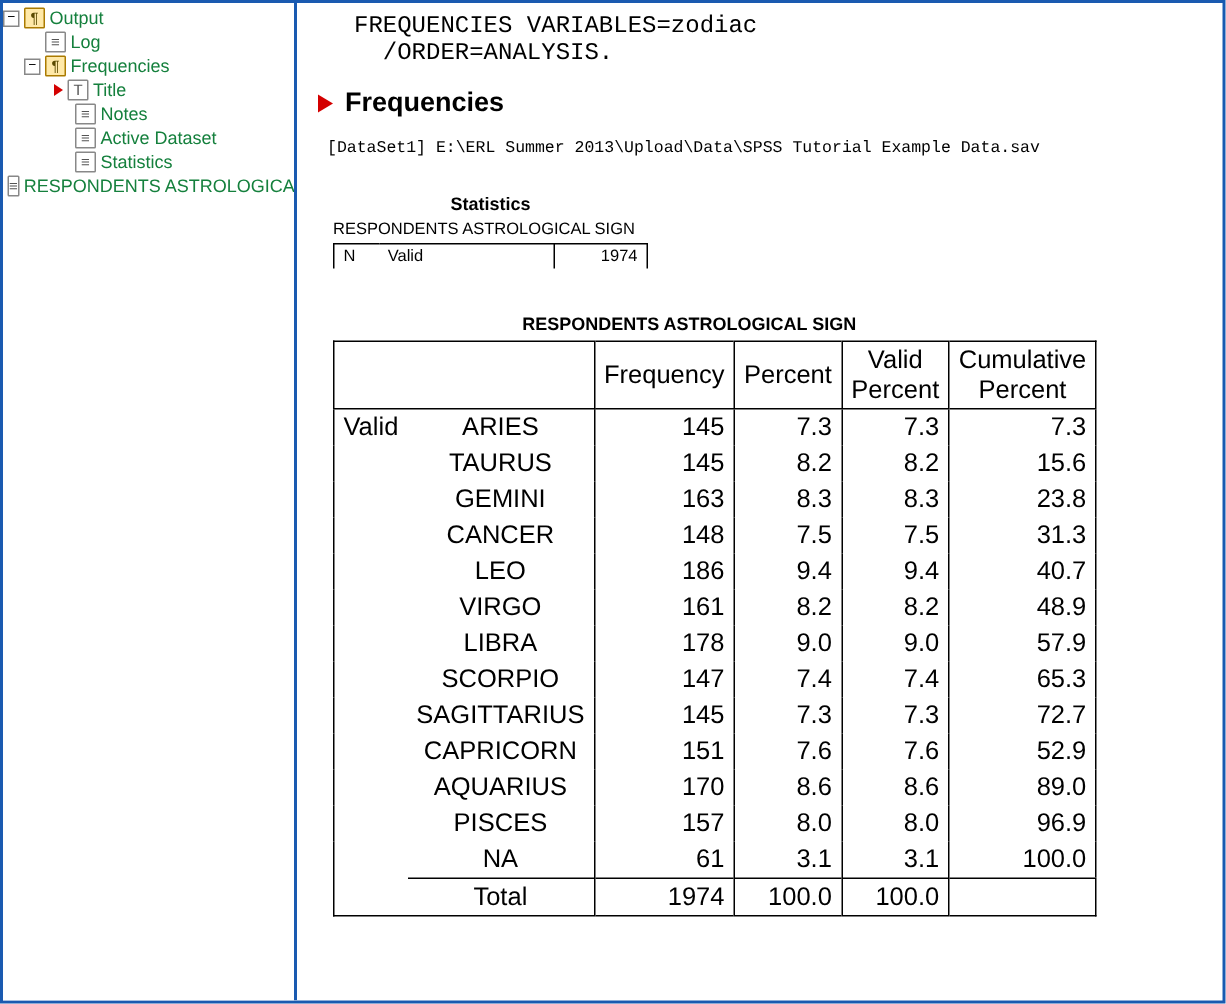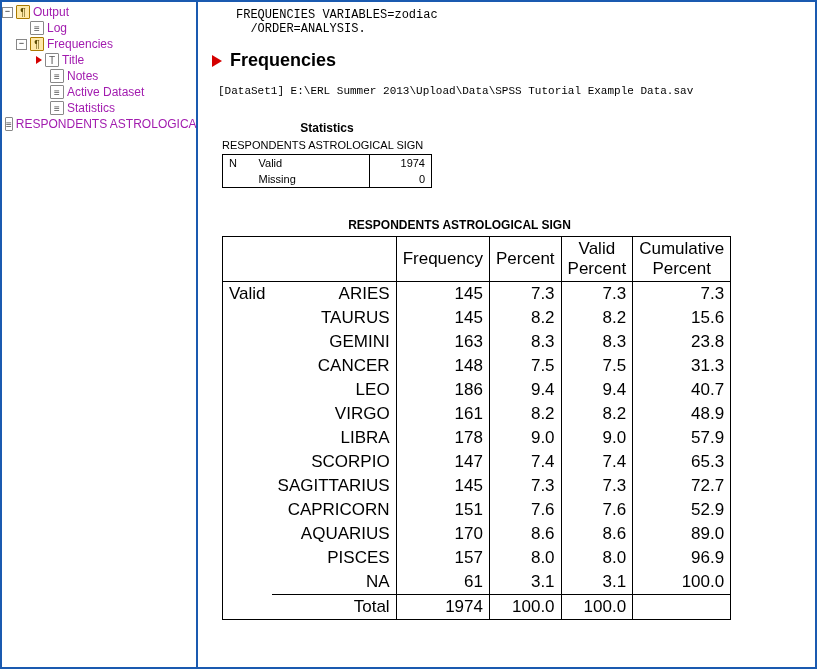--- a/index.html
+++ b/index.html
@@ -57,30 +57,30 @@
     margin-right: 3px;
     display: inline-flex;
     align-items: center; justify-content: center;
     font-size: 10px;
     border: 1px solid #aa7a00;
     background: #ffe9a8;
     color: #5a4a00;
     border-radius: 1px;
   }
   .ticon.page { background:#fff; border:1px solid #888; color:#555; }
-  .tlabel { color:#a21caf;text-align:center; }
+  .tlabel { color:#15803d;text-align:center; }
   .content {
     flex: 1;
     padding: 6px 10px 10px 14px;
     overflow: hidden;
     position: relative;
   }
   .syntax {
     font-family: "Courier New", monospace;
-    font-size: 12px;
+    font-size: 16px;
     white-space: pre;
     margin-bottom: 14px;
     margin-left: 24px;
   }
   .h1row { display:flex; align-items:center; margin-bottom:14px; }
   .h1row .arrow {
     width:0; height:0;
     border-top:6px solid transparent;
     border-bottom:6px solid transparent;
     border-left:10px solid #d40000;
@@ -103,21 +103,21 @@
   table.stats td.l { border-left:1px solid #000; }
   table.stats td.r { border-right:1px solid #000; text-align:right; }
   table.stats td.rb { border-right:1px solid #000; }
   .freq-block { margin-left: 10px; width: 475px; }
   .freq-title { font-weight:bold; text-align:center; font-size:12px; margin-bottom:4px; }
   table.freq { border-collapse:collapse; width:100%; font-size:17px; border:1px solid #000; }
   table.freq th, table.freq td { padding:2px 6px; }
   table.freq thead th { border-bottom:1px solid #000; font-weight:normal; text-align:center; vertical-align:middle; }
   table.freq thead th + th { border-left:1px solid #000; }
   table.freq tbody td.num { text-align:right; border-left:1px solid #000;margin-top:36px; }
-  table.freq tbody td.lab { text-align:right; }
+  table.freq tbody td.lab { text-align:center; }
   table.freq tbody td.grp { text-align:left; vertical-align:top; }
   table.freq tbody tr.total td { border-top:1px solid #000; }
 </style>
 </head>
 <body>
 
 <div class="container">
   <div class="sidebar">
     <div class="tree-row">
       <span class="toggle">−</span>
@@ -181,25 +181,20 @@
 
     <div class="stats-block">
       <div class="stats-title">Statistics</div>
       <div class="stats-sub">RESPONDENTS ASTROLOGICAL SIGN</div>
       <table class="stats">
         <tbody>
             <tr class="top">
           <td class="l" style="width:30px">N</td>
           <td class="rb">Valid</td>
           <td class="r" style="width:62px">1974</td>
-        </tr>
-        <tr class="bot">
-          <td class="l"></td>
-          <td class="rb">Missing</td>
-          <td class="r">0</td>
         </tr>
       </tbody>
         </table>
     </div>
 
     <div class="freq-block">
       <div class="freq-title">RESPONDENTS ASTROLOGICAL SIGN</div>
       <table class="freq">
         <thead>
           <tr>

